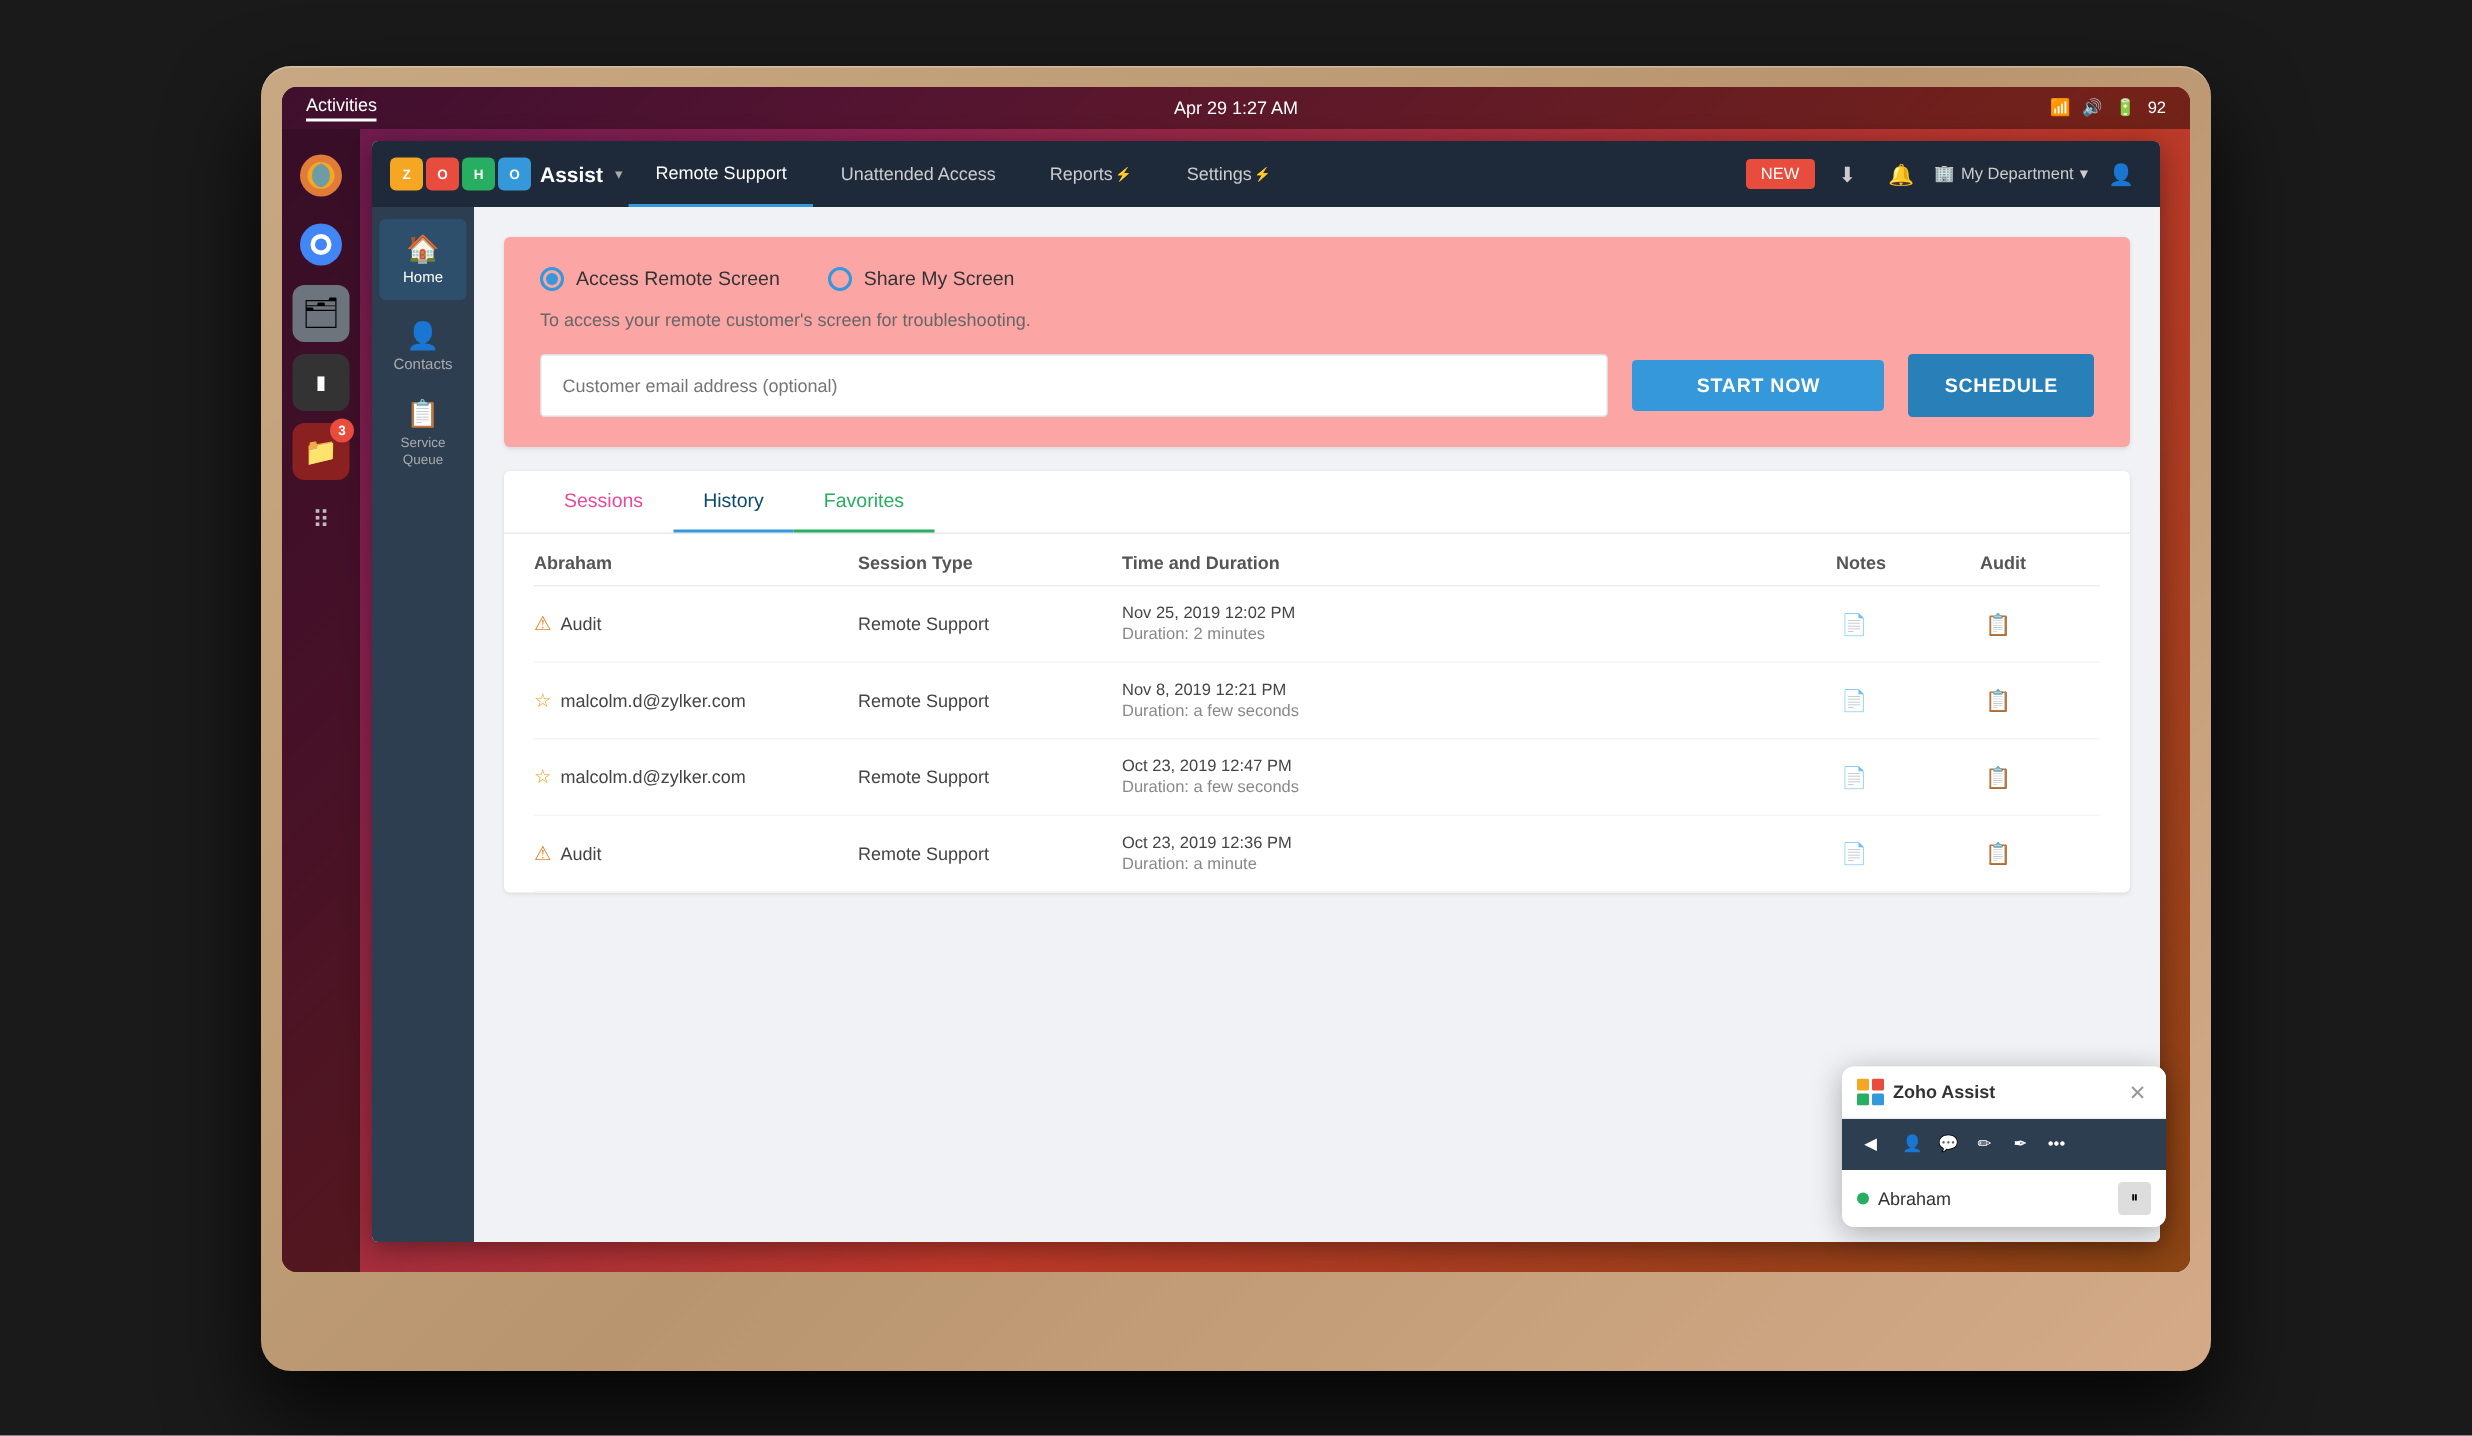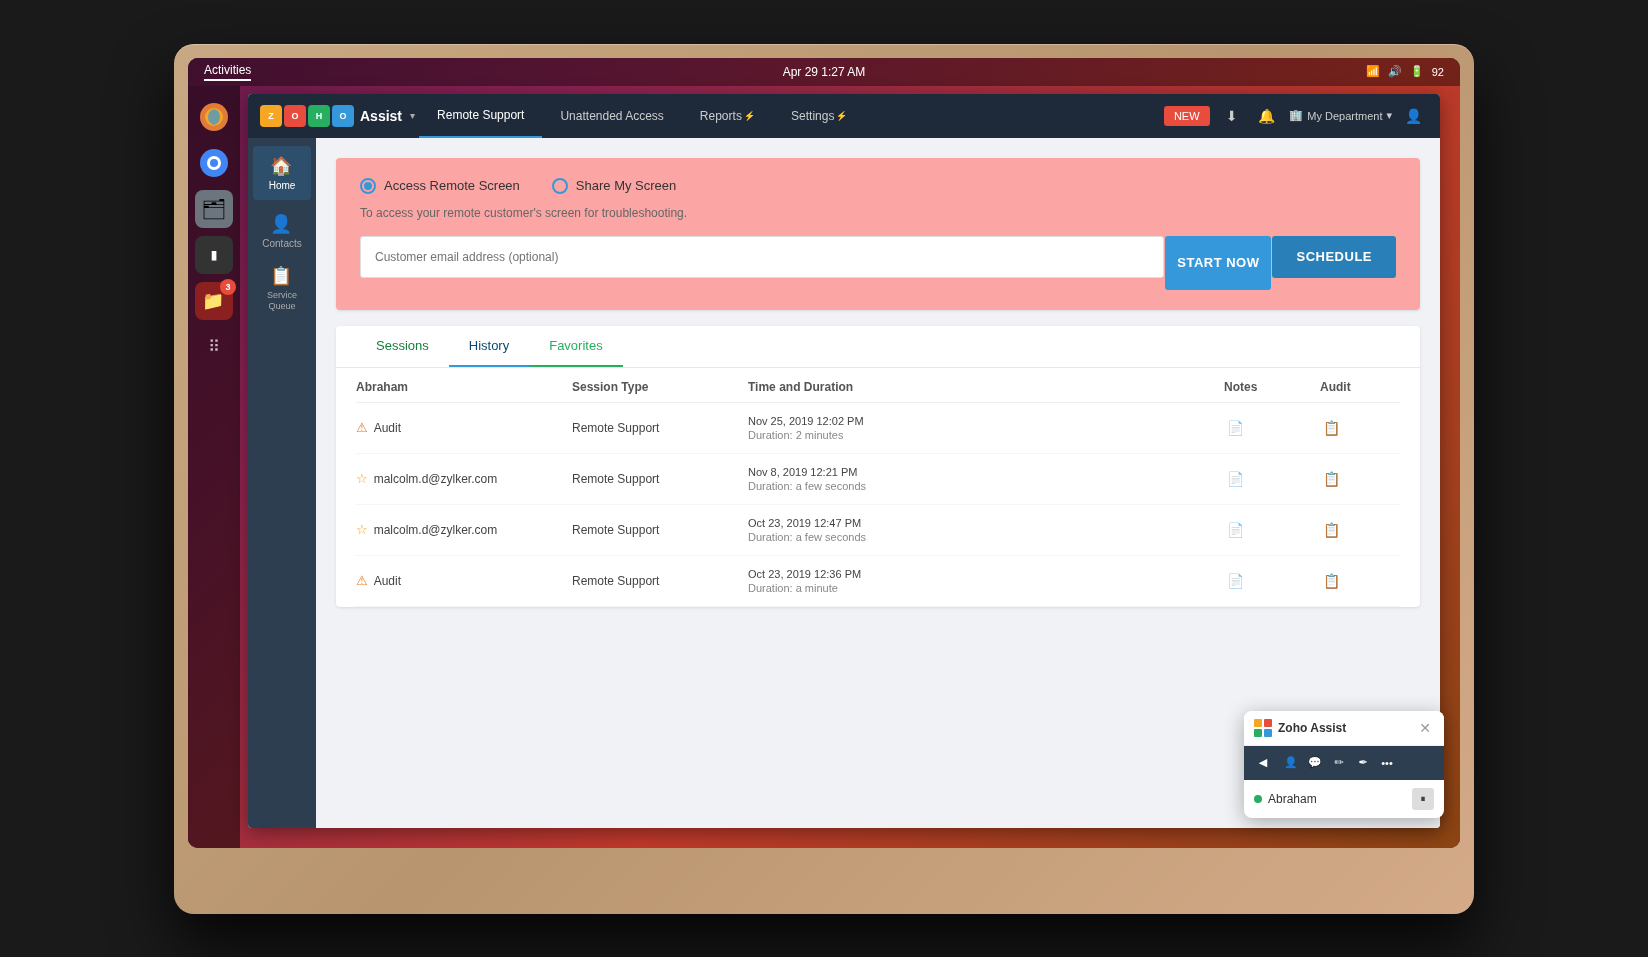--- a/index.html
+++ b/index.html
@@ -355,39 +355,39 @@
     }
 
     .access-desc {
       font-size: 12px;
       color: #666;
       margin-bottom: 16px;
     }
 
     .action-row {
       display: flex;
-      align-items: flex-start;
-      gap: 1px;
+      align-items: center;
+      gap: 16px;
     }
 
     .email-input {
       flex: 1;
       height: 42px;
       border: 1px solid #ddd;
       border-radius: 3px;
       padding: 0 14px;
       font-size: 12px;
       color: #999;
       outline: none;
       background: white;
     }
 
     .btn-start {
-      height: 54px;
-      padding: 0 12px;
+      height: 34px;
+      padding: 0 43px;
       background: #3498db;
       color: white;
       border: none;
       border-radius: 3px;
       font-size: 13px;
       font-weight: 600;
       cursor: pointer;
       letter-spacing: 0.5px;
       white-space: nowrap;
     }
@@ -417,21 +417,21 @@
       display: flex;
       align-items: center;
       border-bottom: 1px solid #e8e8e8;
       padding: 0 20px;
     }
 
     .session-tab {
       padding: 12px 20px;
       font-size: 13px;
       cursor: pointer;
-      color: #15803d;
+      color: #ec4899;
       border-bottom: 2px solid transparent;
     }
 
     .session-tab.active {
       color: #0c4a6e;
       border-bottom-color: #3498db;
     }
 
     .session-tab.favorites { color: #27ae60; border-bottom-color: #27ae60; text-align: center; }
 
@@ -507,21 +507,21 @@
     }
 
     
     .assist-widget {
       position: absolute;
       bottom: 30px;
       right: 16px;
       background: white;
       border-radius: 8px;
       box-shadow: 0 4px 20px rgba(0,0,0,0.3);
-      width: 200px;
+      width: 216px;
       overflow: hidden;
       z-index: 200;
     }
 
     .widget-header {
       background: white;
       padding: 8px 10px;
       display: flex;
       align-items: center;
       gap: 6px;

